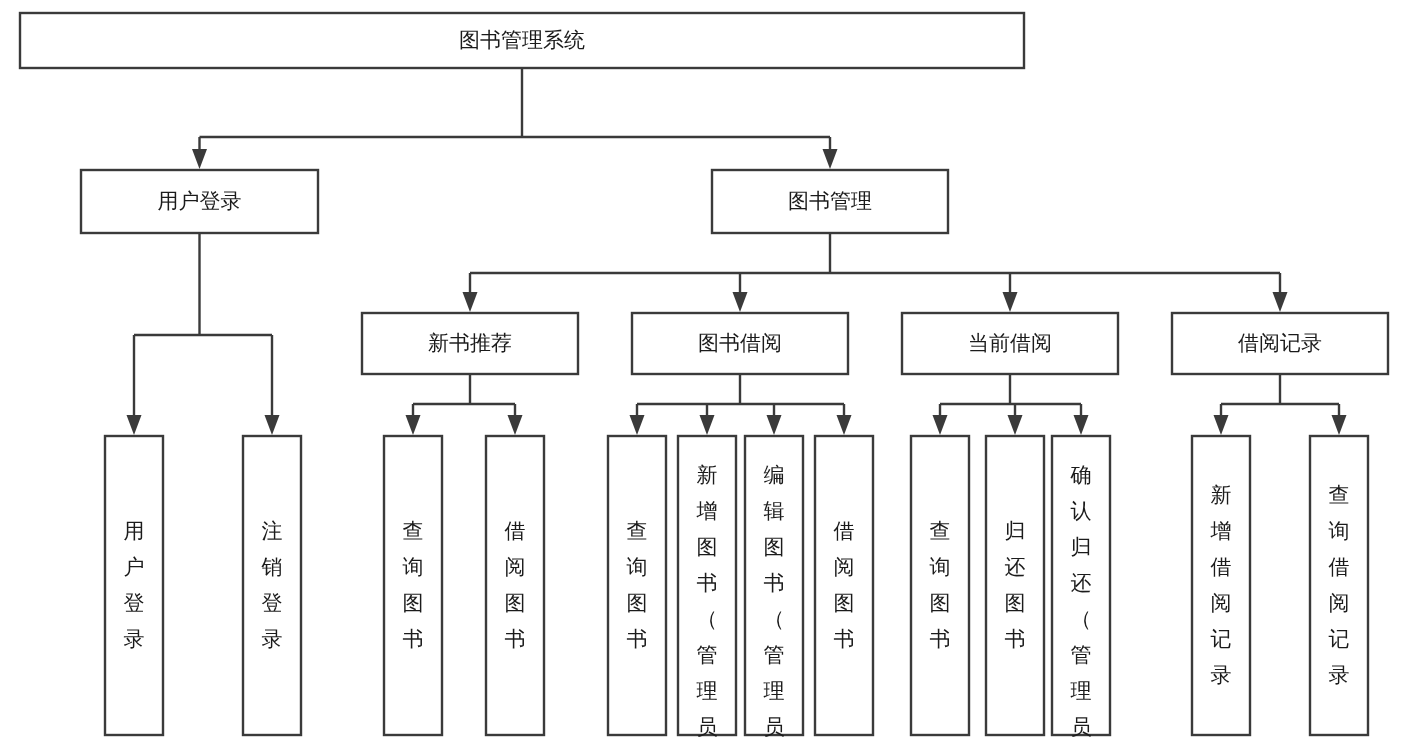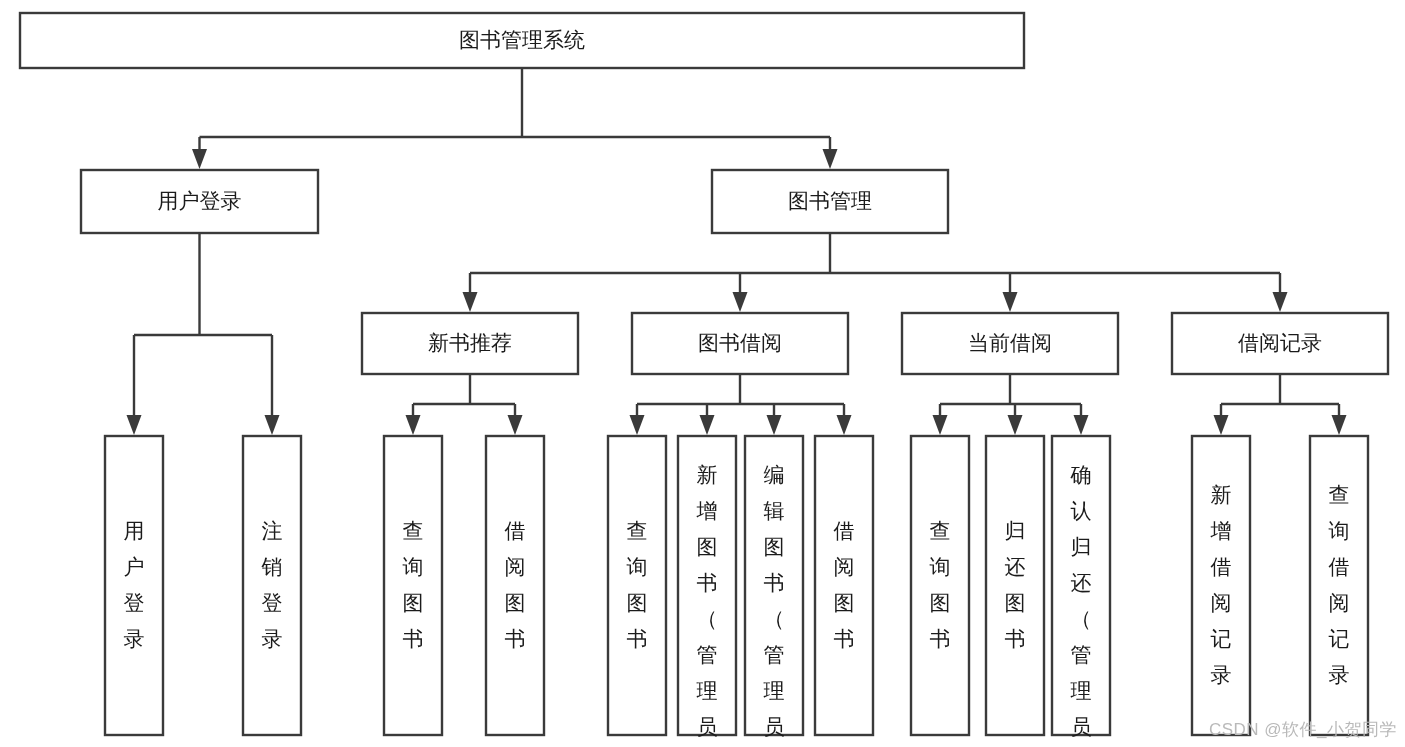--- a/index.html
+++ b/index.html
@@ -221,15 +221,14 @@
           <rect x="1192" y="436" width="58" height="299" class="node-box"></rect>
           <text x="1221" y="0" class="node-label-v"><tspan x="1221" y="495.5">新</tspan><tspan x="1221" y="531.5">增</tspan><tspan x="1221" y="567.5">借</tspan><tspan x="1221" y="603.5">阅</tspan><tspan x="1221" y="639.5">记</tspan><tspan x="1221" y="675.5">录</tspan></text>
         </g>
         <g>
           <rect x="1310" y="436" width="58" height="299" class="node-box"></rect>
           <text x="1339" y="0" class="node-label-v"><tspan x="1339" y="495.5">查</tspan><tspan x="1339" y="531.5">询</tspan><tspan x="1339" y="567.5">借</tspan><tspan x="1339" y="603.5">阅</tspan><tspan x="1339" y="639.5">记</tspan><tspan x="1339" y="675.5">录</tspan></text>
         </g>
       </g>
   </svg>
 
-  <div class="watermark-text">CSDN @软件_小贺同学</div>
 
 </div>
 
 </body></html>

